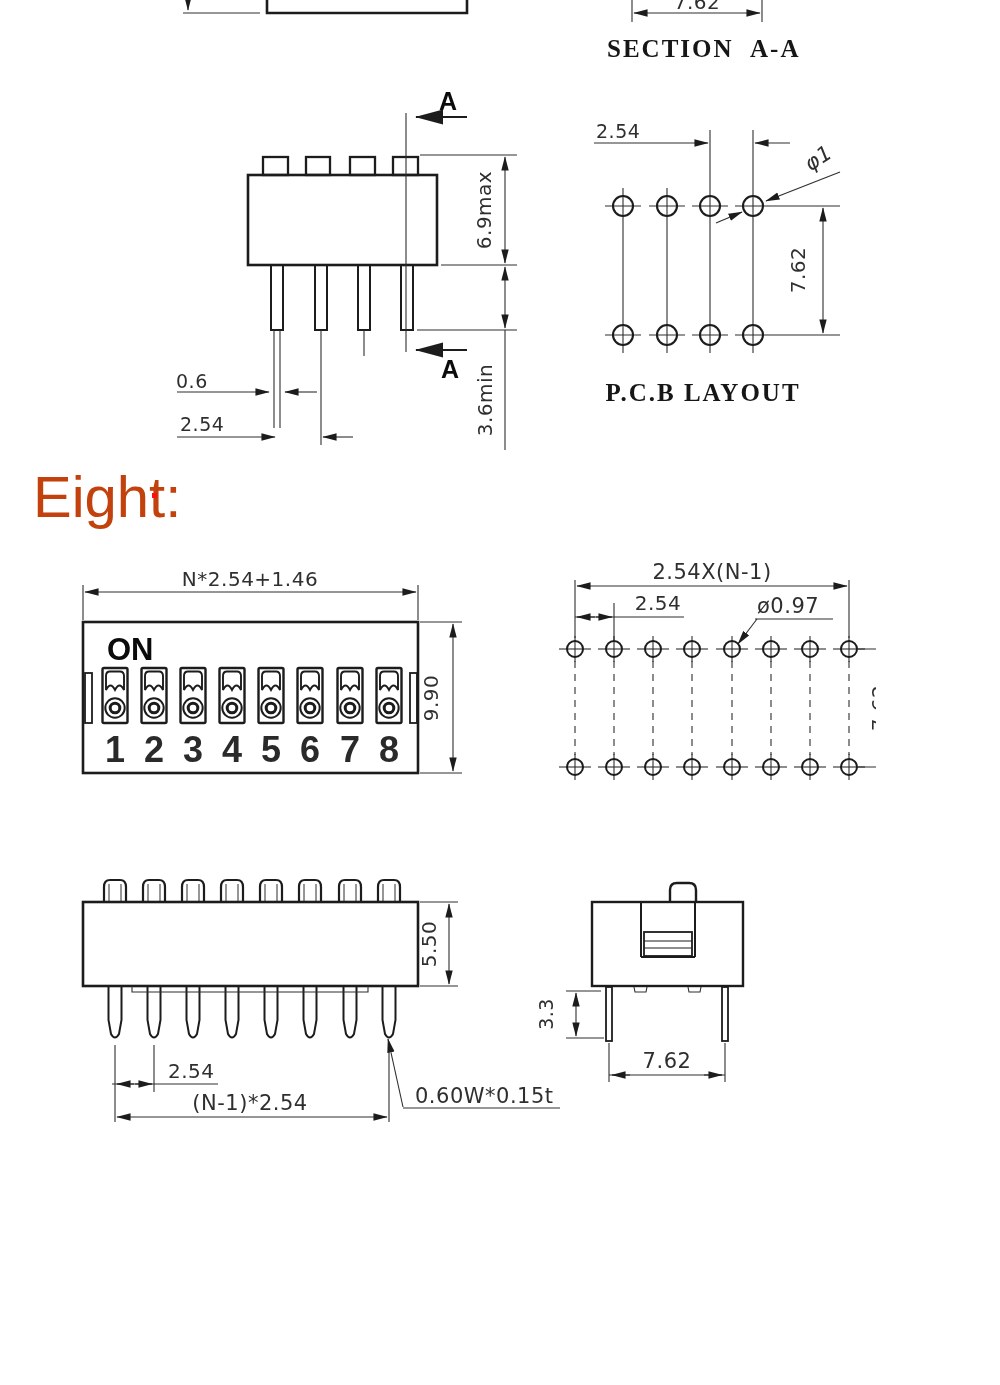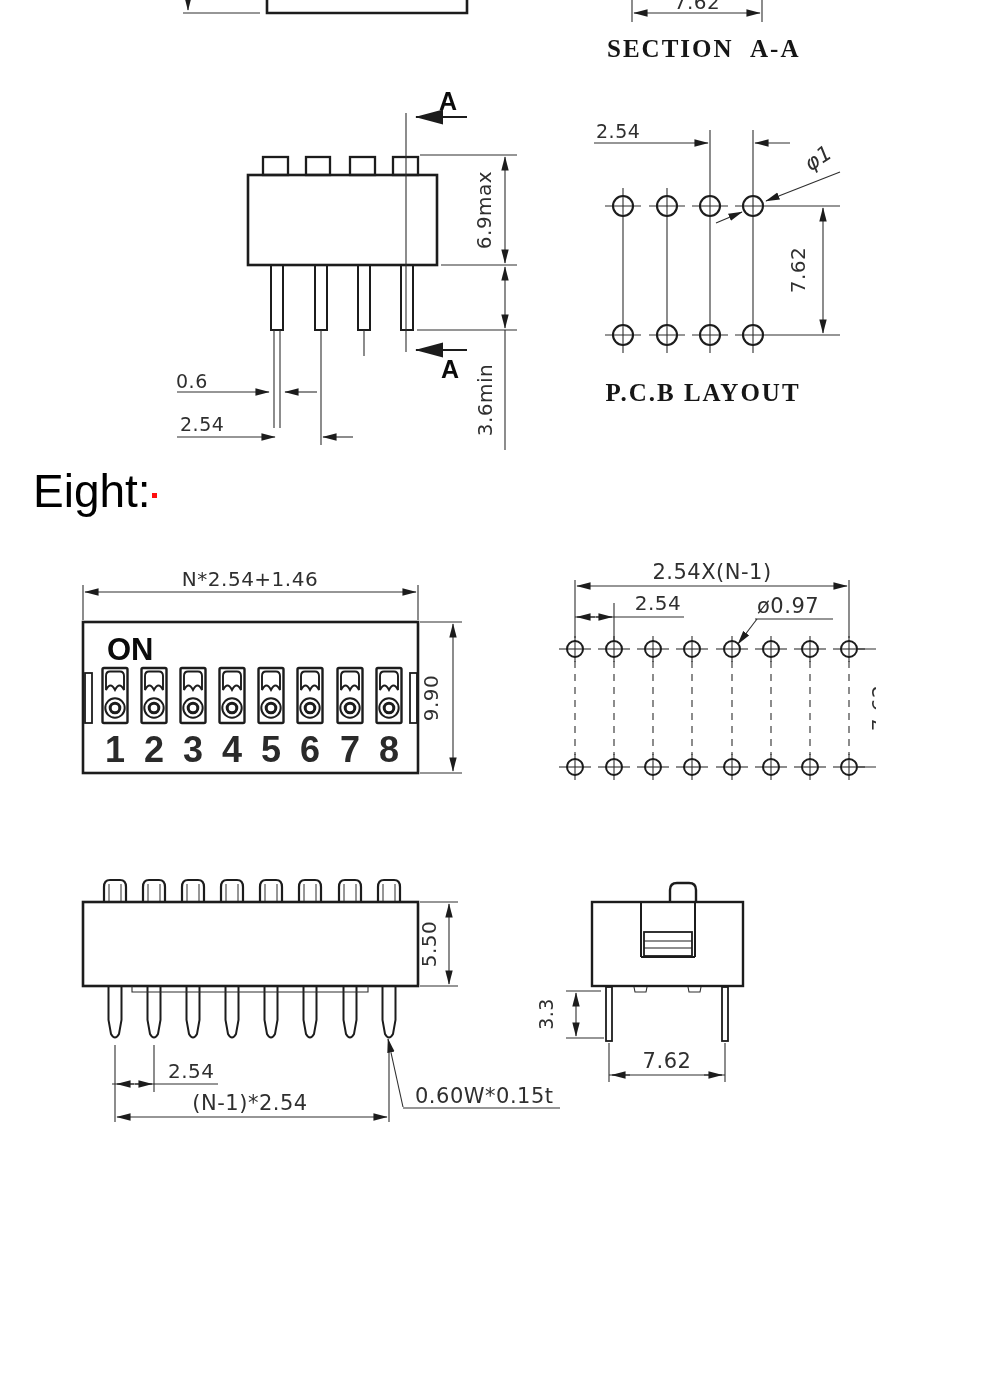--- a/index.html
+++ b/index.html
@@ -9,21 +9,21 @@
   svg{display:block;overflow:visible;}
   svg text{fill:#2a2a2a;}
   .dim{font-family:"DejaVu Sans",sans-serif;font-size:19px;letter-spacing:0.5px;fill:#2f2f2f;}
   .dim20{font-family:"DejaVu Sans",sans-serif;font-size:20px;letter-spacing:0.5px;fill:#2f2f2f;}
   .dim21{font-family:"DejaVu Sans",sans-serif;font-size:21px;letter-spacing:0.5px;fill:#2f2f2f;}
   .cadtitle{font-family:"Liberation Serif",serif;font-size:25px;font-weight:600;letter-spacing:2px;fill:#161616;}
   .lbl{font-family:"Liberation Sans",sans-serif;font-weight:bold;fill:#0b0b0b;}
   .outl{stroke:#1c1c1c;fill:none;}
   .thin{stroke:#2e2e2e;stroke-width:1.1;fill:none;}
   #heading{position:absolute;left:33px;top:468px;font-family:"Liberation Sans",sans-serif;
-           font-size:46px;line-height:1.0;color:#000000;}
+           font-size:58px;line-height:1.0;color:#c2410c;}
   #redsq{position:absolute;left:152px;top:493px;width:5px;height:5px;background:#ff0f0f;}
 </style>
 </head>
 <body>
 
 <div id="page">
 
   <svg class="blk" style="left:150px;top:0px" width="330" height="22" viewBox="150 0 330 22">
     <defs>
         <marker id="arrA" viewBox="0 0 10 6" refX="9.5" refY="3" markerWidth="13" markerHeight="8" orient="auto-start-reverse">

